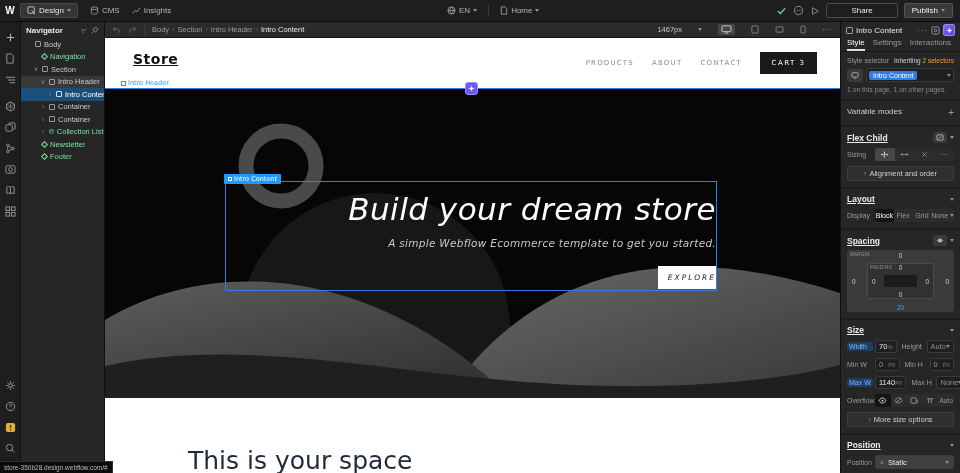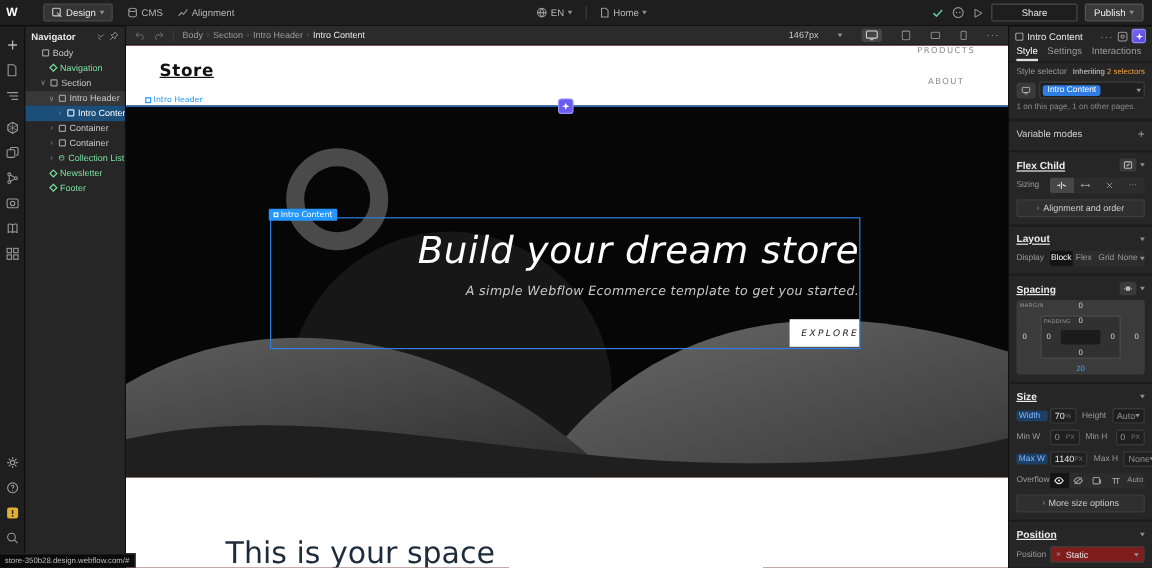--- a/index.html
+++ b/index.html
@@ -6,21 +6,21 @@
   html,body { width:960px; height:473px; overflow:hidden; background:#191919;
     font-family:"Liberation Sans",sans-serif; }
   svg { display:block; }
   .tri { width:0; height:0; border-left:2.5px solid transparent; border-right:2.5px solid transparent; border-top:3px solid #8f8f8f; }
 
   
   #topbar { position:absolute; top:0; left:0; right:0; height:22px; background:#1e1e1e;
     border-bottom:1px solid #0e0e0e; display:flex; align-items:center; z-index:40; font-size:8px; color:#b5b5b5; }
   .tb-logo { width:20px; text-align:center; color:#fff; font-weight:bold; font-size:10px; }
   .tb-btn { display:flex; align-items:center; gap:3px; border:1px solid #4a4a4a; background:#343434;
-    border-radius:2px; padding:2px 6px; color:#e8e8e8; margin-left:16px; }
+    border-radius:2px; padding:2px 6px; color:#e8e8e8; margin-left:0; }
   .tb-item { display:flex; align-items:center; gap:3px; margin-left:12px; }
   .tb-mid { position:absolute; left:447px; display:flex; align-items:center; gap:3px; }
   .tb-div { width:1px; height:11px; background:#3c3c3c; margin:0 8px; }
   .tb-right { margin-left:auto; display:flex; align-items:center; gap:6px; padding-right:7px; }
   .tb-ghost { border:1px solid #4a4a4a; border-radius:2px; padding:2px 24px; color:#e8e8e8; }
   .tb-pub { border:1px solid #555; background:#3a3a3a; border-radius:2px; padding:2px 7px; color:#f0f0f0;
     display:flex; align-items:center; gap:3px; }
 
   
   #lefttools { position:absolute; top:22px; left:0; width:21px; bottom:0; background:#1e1e1e;
@@ -53,21 +53,21 @@
   .crumb { cursor:default; }
   .crumb.last { color:#e8e8e8; }
   .cb-right { margin-left:auto; display:flex; align-items:center; gap:16px; color:#c9c9c9; }
   .dev-active { background:#454545; border-radius:2px; padding:1px 3px; display:flex; }
 
   #site { position:absolute; top:16px; left:0; right:0; bottom:0; background:#7f1d1d; overflow:hidden;
     font-family:"DejaVu Sans",sans-serif; }
   #siteheader { position:absolute; top:0; left:0; right:0; height:50px; background:#fff; }
   .logo { position:absolute; left:28px; top:13px; font-size:14px; font-weight:bold; color:#111;
     text-decoration:underline; letter-spacing:0.5px; }
-  .sitenav { position:absolute; right:23px; top:0; height:50px; display:flex; align-items:center; gap:18px;flex-direction:column; }
+  .sitenav { position:absolute; right:23px; top:0; height:50px; display:flex; align-items:center; gap:18px; }
   .slink { font-size:7px; letter-spacing:1.2px; color:#8d8d8d; }
   .cartbtn { width:57px; height:22px; background:#1a1a1a; color:#fff; font-size:7px; letter-spacing:1.5px;
     display:flex; align-items:center; justify-content:center; }
   .sec-label { position:absolute; left:16px; top:41px; display:flex; align-items:center; gap:2px;
     color:#2496ff; font-size:6.5px; z-index:6; }
   .sec-label .bx { width:5px; height:5px; border:1px solid #2496ff; }
   .blueline { position:absolute; top:50px; left:0; right:0; height:1px; background:#2f7fe0; z-index:5; }
   .handle { position:absolute; left:360px; top:44px; width:13px; height:13px; background:#6a5cf0;
     border:1px solid #968cff; border-radius:3px; z-index:7; display:flex; align-items:center; justify-content:center; }
 
@@ -117,21 +117,21 @@
   .cell.on-lite { background:#474747; }
   .wbtn { margin-top:5px; height:15px; background:#2f2f2f; border:1px solid #3d3d3d; border-radius:2px;
     display:flex; align-items:center; justify-content:center; gap:3px; color:#cfcfcf; font-size:7.5px; }
   .wbtn .arr { color:#8f8f8f; font-size:7px; }
   .selrow { display:flex; gap:3px; margin-top:4px; align-items:center; }
   .bpbtn { width:16px; height:13px; background:#3a3a3a; border-radius:2px; display:flex; align-items:center; justify-content:center; flex:none; }
   .selfield { flex:1; height:14px; background:#1f1f1f; border:1px solid #3c3c3c; border-radius:2px;
     display:flex; align-items:center; padding:0 2px; gap:2px; }
   .selchip2 { background:#2e7de5; color:#fff; font-size:7px; border-radius:2px; padding:1px 4px; }
   .orange { color:#f0a23c; }
-  .ddfield { height:14px; background:#7f1d1d; border:1px solid #3c3c3c; border-radius:2px; display:flex;
+  .ddfield { height:14px; background:#404040; border:1px solid #3c3c3c; border-radius:2px; display:flex;
     align-items:center; padding:0 4px; gap:4px; flex:1; color:#e8e8e8; font-size:7.5px; }
   .ddfield .sp { flex:1; }
 
   
   .spc { position:relative; margin-top:4px; height:62px; background:#3b3b3b; border-radius:3px; font-size:6.5px; color:#d0d0d0; }
   .spc .tag { position:absolute; font-size:4.5px; color:#9a9a9a; letter-spacing:0.3px; }
   .spc-pad { position:absolute; left:20px; right:20px; top:13px; bottom:13px; background:#313131;
     border:1px solid #4a4a4a; border-radius:2px; }
   .spc-core { position:absolute; left:16px; right:16px; top:11px; bottom:11px; background:#1b1b1b; border-radius:2px; }
   .v { position:absolute; }
@@ -154,21 +154,21 @@
     <svg width="9" height="9" viewBox="0 0 10 10">
         <ellipse cx="5" cy="2.5" rx="3.5" ry="1.5" stroke="#9a9a9a" fill="none"></ellipse>
         <path d="M1.5 2.5v5c0 .8 1.6 1.5 3.5 1.5s3.5-.7 3.5-1.5v-5" stroke="#9a9a9a" fill="none"></path>
       </svg>
     <span>CMS</span>
   </div>
   <div class="tb-item">
     <svg width="9" height="9" viewBox="0 0 10 10">
         <path d="M1 8l2.5-3 2 1.5L9 2" stroke="#9a9a9a" fill="none"></path>
       </svg>
-    <span>Alignment</span>
+    <span>Insights</span>
   </div>
   <div class="tb-mid">
     <div class="tb-item" style="margin-left:0">
       <svg width="9" height="9" viewBox="0 0 10 10">
           <circle cx="5" cy="5" r="4" stroke="#9a9a9a" fill="none"></circle>
           <path d="M1 5h8M5 1c-2.5 2.5-2.5 5.5 0 8M5 1c2.5 2.5 2.5 5.5 0 8" stroke="#9a9a9a" fill="none"></path>
         </svg>
       <span>EN</span>
       <span class="tri"></span>
     </div>

